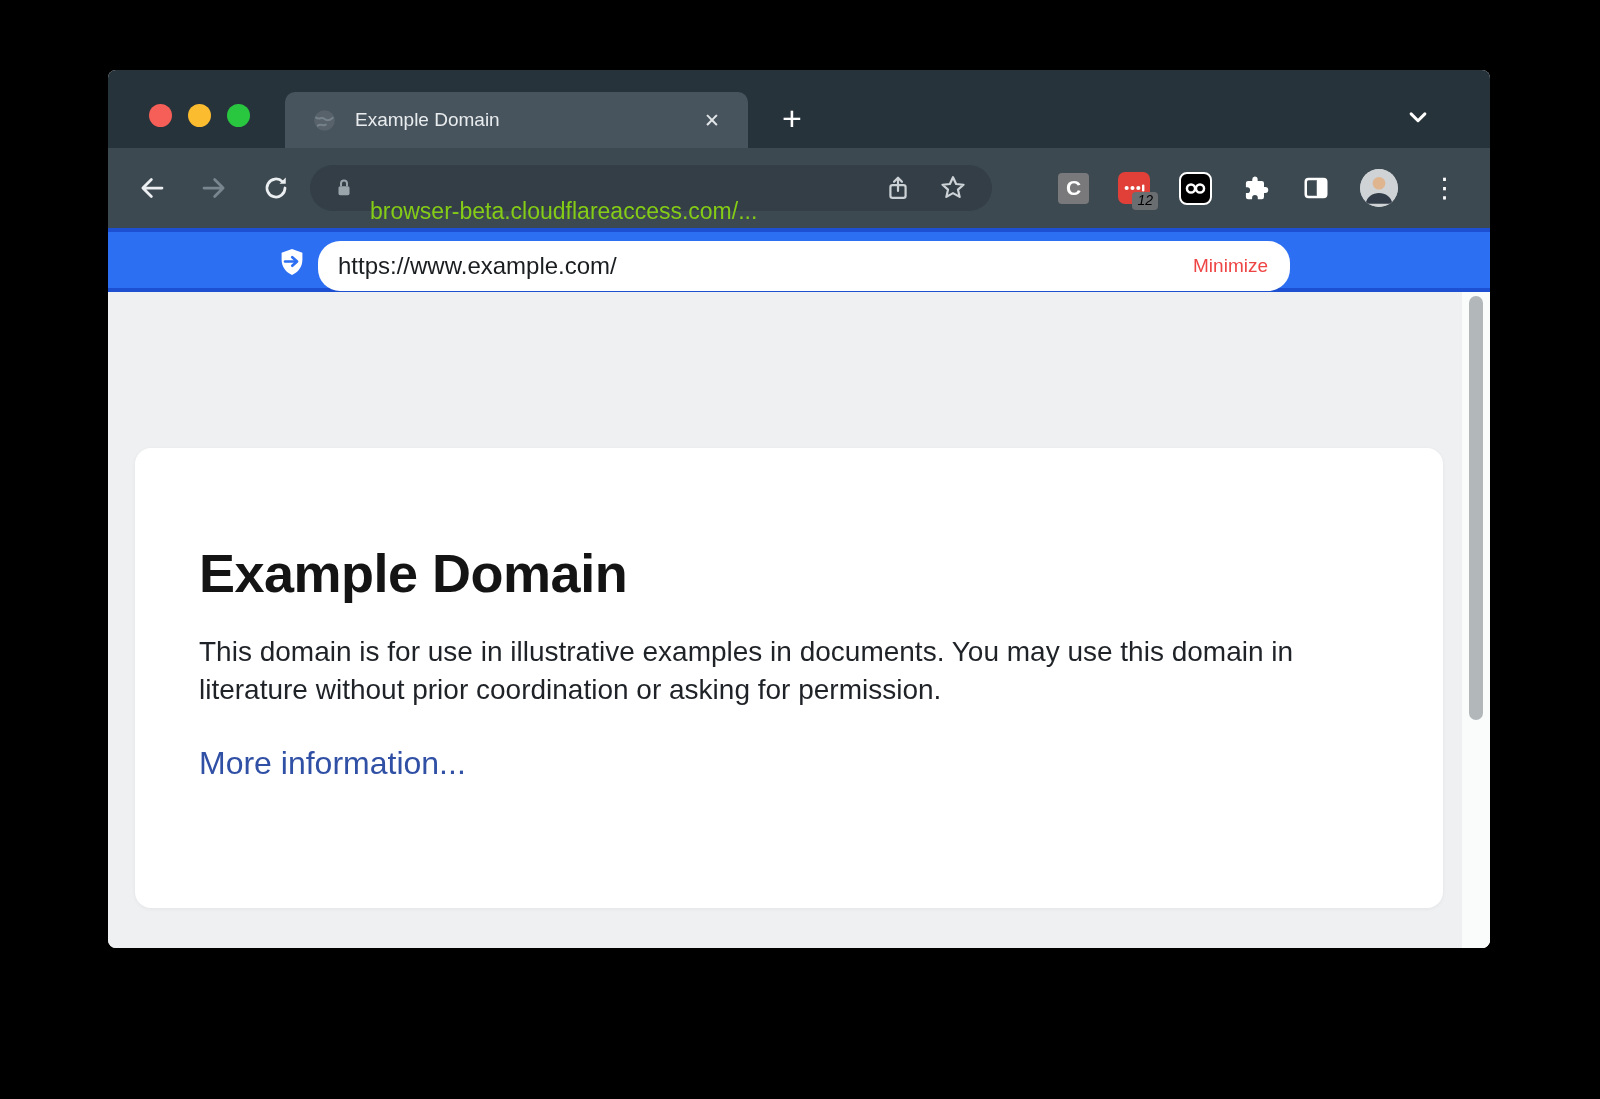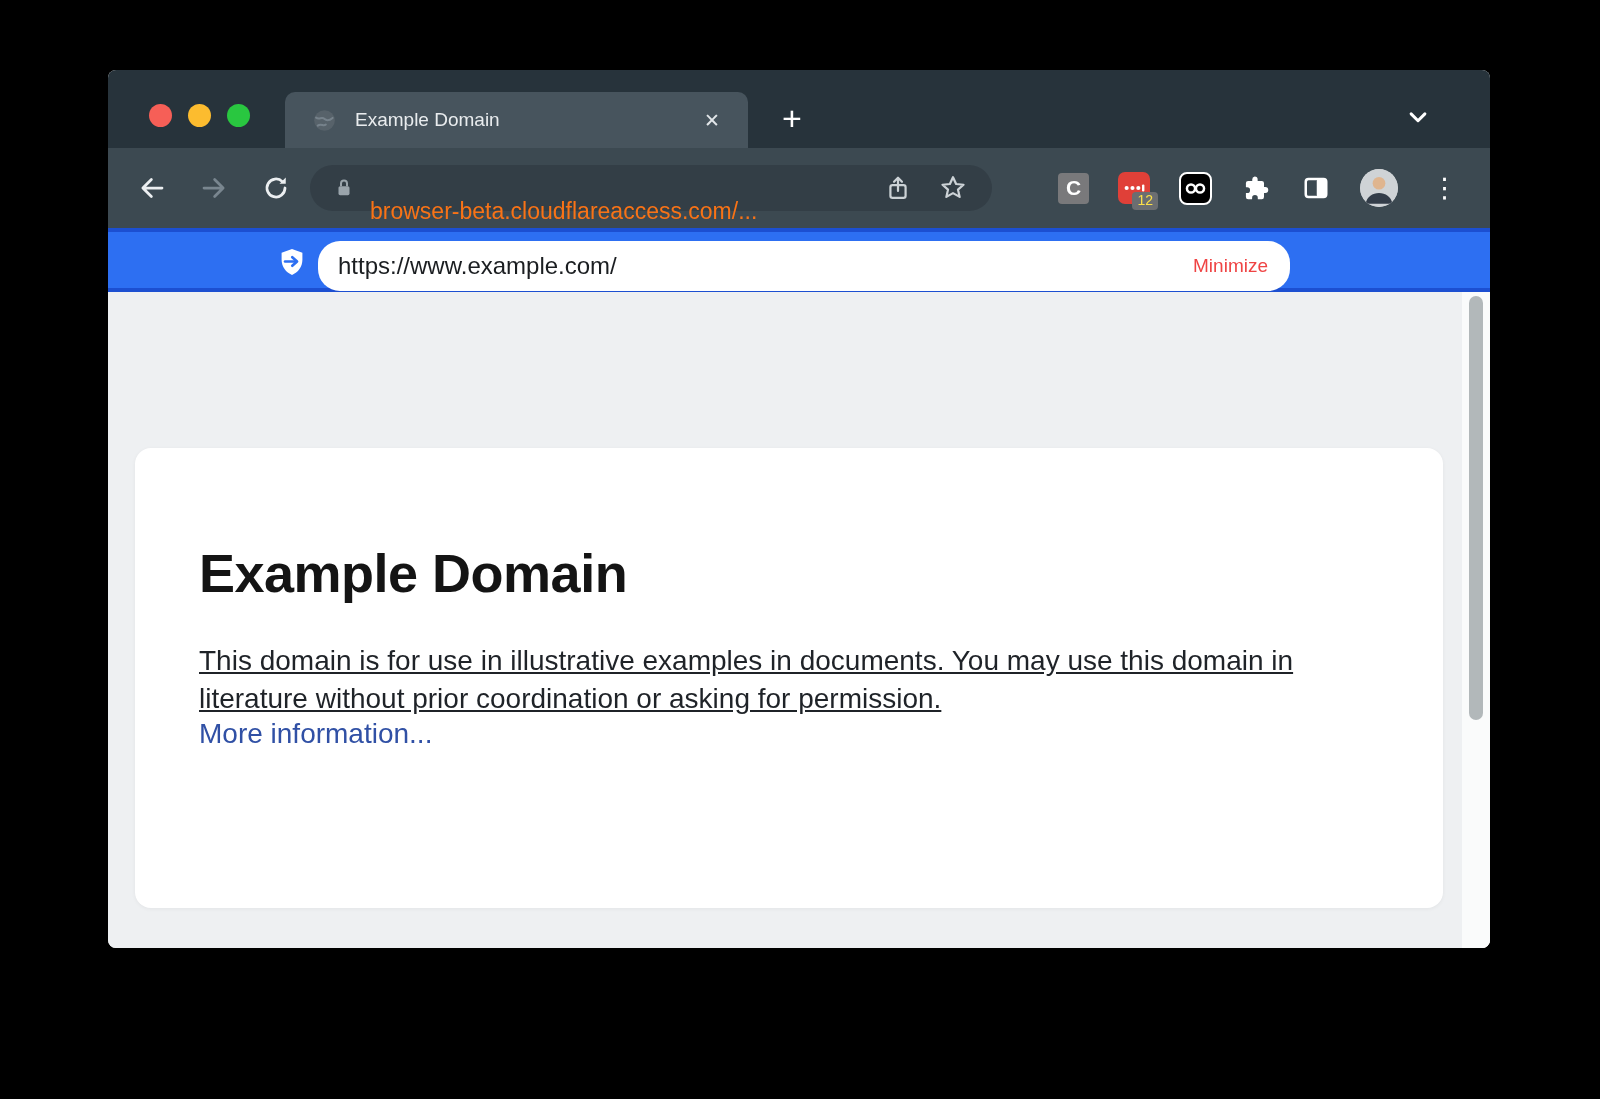--- a/index.html
+++ b/index.html
@@ -29,33 +29,33 @@
             cursor:pointer; line-height:50px; }
   .tabsearch { position:absolute; left:1288px; top:26px; width:44px; height:44px;
                background:none; border:none; cursor:pointer; }
 
   
   .toolbar { height:80px; background:#3c4951; display:flex; align-items:center; padding:0 20px 0 22px; }
   .navbtn { width:44px; height:44px; border:none; background:none; display:flex;
             align-items:center; justify-content:center; cursor:pointer; flex:0 0 auto; margin-right:18px; }
   .omnibox { flex:0 0 auto; width:682px; height:46px; background:#333e46; border-radius:23px;
              display:flex; align-items:center; padding:0 24px 0 22px; cursor:text; }
-  .omni-url { color:#f97316; font-size:23px; font-weight:500; margin-left:14px; flex:1;
+  .omni-url { color:#84cc16; font-size:23px; font-weight:500; margin-left:14px; flex:1;
               white-space:nowrap; overflow:hidden;margin-top:47px; }
   .omni-btn { background:none; border:none; cursor:pointer; display:flex; align-items:center;
               justify-content:center; padding:0; margin-left:26px; }
   .ext-area { margin-left:auto; display:flex; align-items:center; gap:29px; padding-right:8px; }
   .ext-btn { position:relative; background:none; border:none; cursor:pointer; display:flex;
              align-items:center; justify-content:center; padding:0; }
   .ext-c { width:31px; height:31px; background:#79797b; border-radius:4px; color:#fff;
            font-size:21px; font-weight:700; display:flex; align-items:center; justify-content:center; }
   .ext-red { width:32px; height:32px; background:#e04038; border-radius:7px;
              display:flex; align-items:center; justify-content:center; }
-  .ext-badge { position:absolute; right:-8px; bottom:-6px; background:#6b6e71; color:#fde047;
-               font-size:14px; padding:1px 5px 2px; border-radius:4px; line-height:15px; }
+  .ext-badge { position:absolute; right:-8px; bottom:-6px; background:#6b6e71; color:#000000;
+               font-size:14px; padding:1px 5px 2px; border-radius:4px; line-height:15px;font-style:italic; }
   .ext-black { width:33px; height:33px; background:#000; border:2px solid #fff; border-radius:8px;
                display:flex; align-items:center; justify-content:center; }
   .avatar-btn { width:38px; height:38px; border-radius:50%; overflow:hidden; border:none;
                 padding:0; cursor:pointer; background:#cfd3d6; }
   .menu-btn { background:none; border:none; color:#fff; font-size:27px; cursor:pointer;
               line-height:27px; padding:0 4px; }
 
   
   .accessbar { height:64px; background:#2d6ff2; border-top:4px solid #1c4fd1; border-bottom:4px solid #1c4fd1;
                position:relative; display:flex; align-items:center; }
@@ -65,22 +65,22 @@
                  padding:0 22px 0 20px; }
   .access-input { flex:1; border:none; outline:none; font-family:"Liberation Sans", sans-serif;
                   font-size:24px; color:#1b1e21; background:transparent; }
   .minimize-btn { background:none; border:none; color:#ef4444; font-size:19px; cursor:pointer; }
 
   
   .content { position:relative; height:656px; background:#eef0f2; }
   .card { position:absolute; left:27px; top:156px; width:1308px; height:460px; background:#fff;
           border-radius:16px; box-shadow:0 1px 4px rgba(0,0,0,0.05); padding:94px 64px 0; }
   .card h1 { font-size:54px; font-weight:700; color:#141414; letter-spacing:-0.5px; }
-  .card p  { margin-top:38px; font-size:28px; line-height:1.36; color:#1f2328; max-width:1155px;text-decoration:underline; }
-  .card a  { display:inline-block; font-size:28px; color:#3050a5; text-decoration:none; cursor:pointer; }
+  .card p  { margin-top:29px; font-size:28px; line-height:1.36; color:#1f2328; max-width:1155px; }
+  .card a  { display:inline-block; margin-top:36px; font-size:32px; color:#3050a5; text-decoration:none; cursor:pointer; }
 
   .scroll-track { position:absolute; right:0; top:0; width:28px; height:656px; background:#fafbfb; }
   .scroll-thumb { position:absolute; left:7px; top:4px; width:14px; height:424px;
                   background:#b2b8ba; border-radius:7px; cursor:grab; }
 </style>
 </head>
 <body>
 
 <div class="stage">
   <div class="window">

